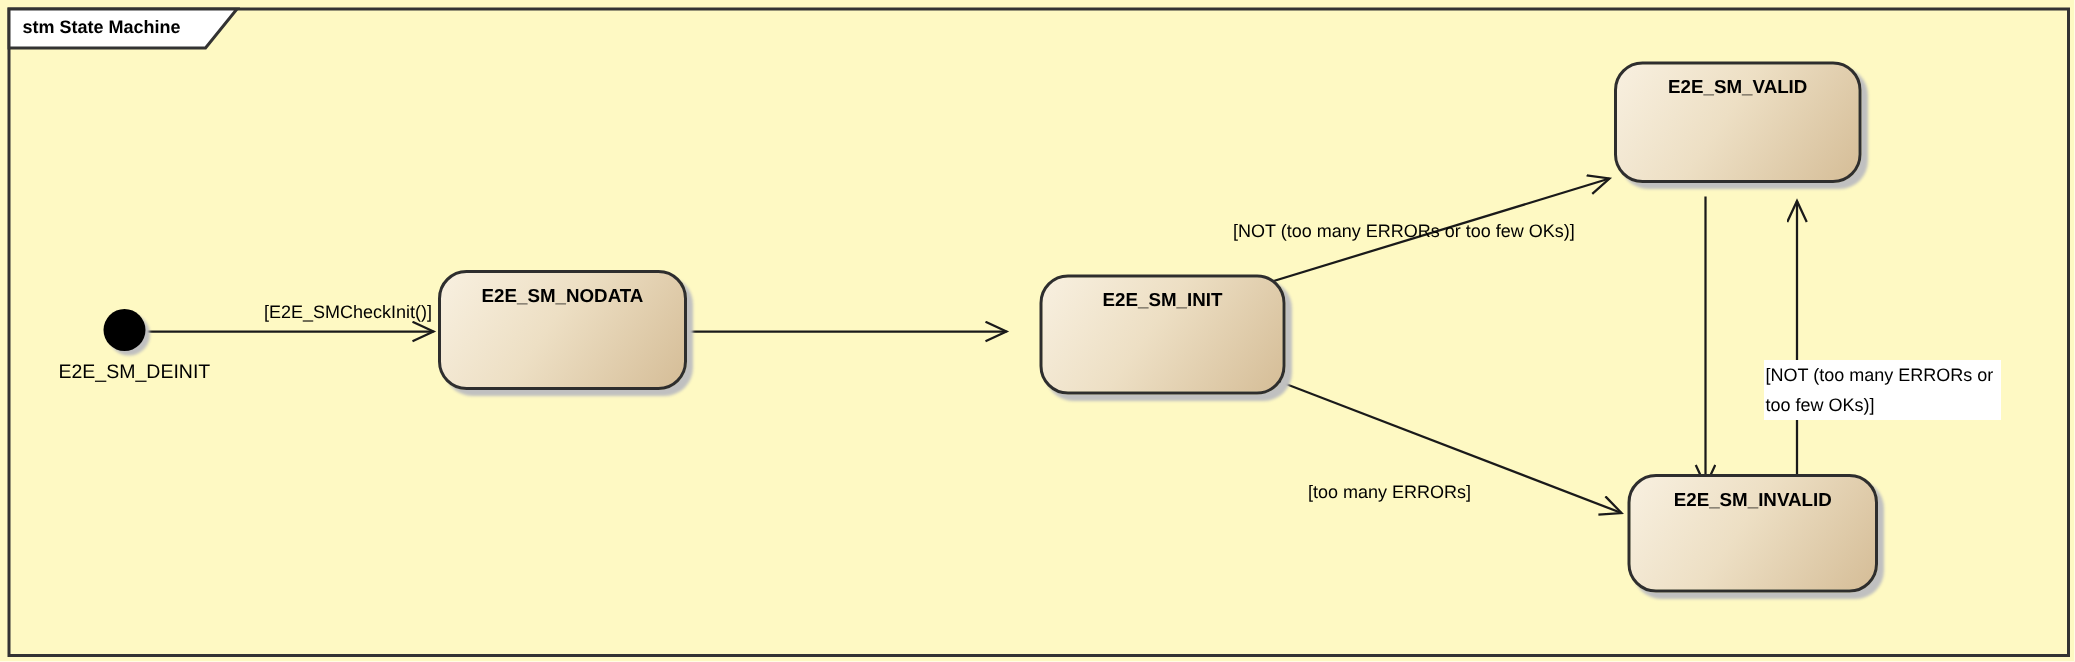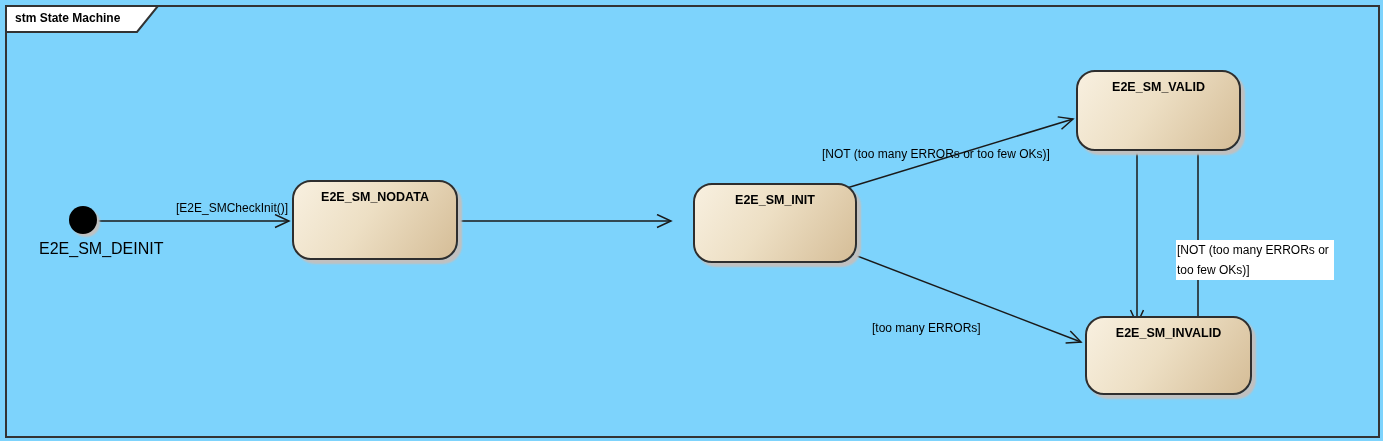--- a/index.html
+++ b/index.html
@@ -1,17 +1,17 @@
 <!DOCTYPE html>
 <html><head>
 <meta charset="utf-8">
 <style>
   html,body{margin:0;padding:0;background:#fff;}
   #canvas{
-    position:relative;width:1383px;height:441px;background:#7dd3fc;
+    position:relative;width:1383px;height:441px;background:#fef9c3;
     font-family:"Liberation Sans",sans-serif;overflow:hidden;
   }
   #frame{
     position:absolute;left:5px;top:5px;width:1371px;height:429px;
     border:2px solid #333333;background:transparent;
   }
   #wires{position:absolute;left:0;top:0;width:1383px;height:441px;}
   #tab-label{
     position:absolute;left:15px;top:11px;font-size:12px;font-weight:bold;color:#000;
     white-space:nowrap;
@@ -23,21 +23,21 @@
     display:flex;justify-content:center;align-items:flex-start;
   }
   .state-title{
     font-size:12.5px;font-weight:bold;color:#000;margin-top:8px;white-space:nowrap;
   }
   #initial-node{
     position:absolute;left:69px;top:206px;width:28px;height:28px;border-radius:50%;
     background:#000;box-shadow:3px 3px 2px #c0c0c0;
   }
   .node-label{
-    position:absolute;font-size:16px;color:#000;white-space:nowrap;
+    position:absolute;font-size:13px;color:#000;white-space:nowrap;
   }
   .guard{
     position:absolute;font-size:12px;color:#000;white-space:nowrap;line-height:20px;
   }
   .guard.wrap{
     white-space:normal;background:#ffffff;padding:0 1px;
   }
 </style>
 </head>
 <body>
@@ -81,21 +81,21 @@
   <div class="node-label" style="left:39px;top:240px;">E2E_SM_DEINIT</div>
 
   <div class="state" style="left:292px;top:180px;width:162px;height:76px;">
     <span class="state-title">E2E_SM_NODATA</span>
   </div>
 
   <div class="state" style="left:693px;top:183px;width:160px;height:76px;text-align:center;">
     <span class="state-title">E2E_SM_INIT</span>
   </div>
 
-  <div class="state" style="left:1076px;top:70px;width:161px;height:77px;">
+  <div class="state" style="left:1076px;top:41px;width:161px;height:77px;">
     <span class="state-title">E2E_SM_VALID</span>
   </div>
 
   <div class="state" style="left:1085px;top:316px;width:163px;height:75px;">
     <span class="state-title">E2E_SM_INVALID</span>
   </div>
 
   <div class="guard" style="left:128px;top:198px;padding-left:48px;">[E2E_SMCheckInit()]</div>
 
 

